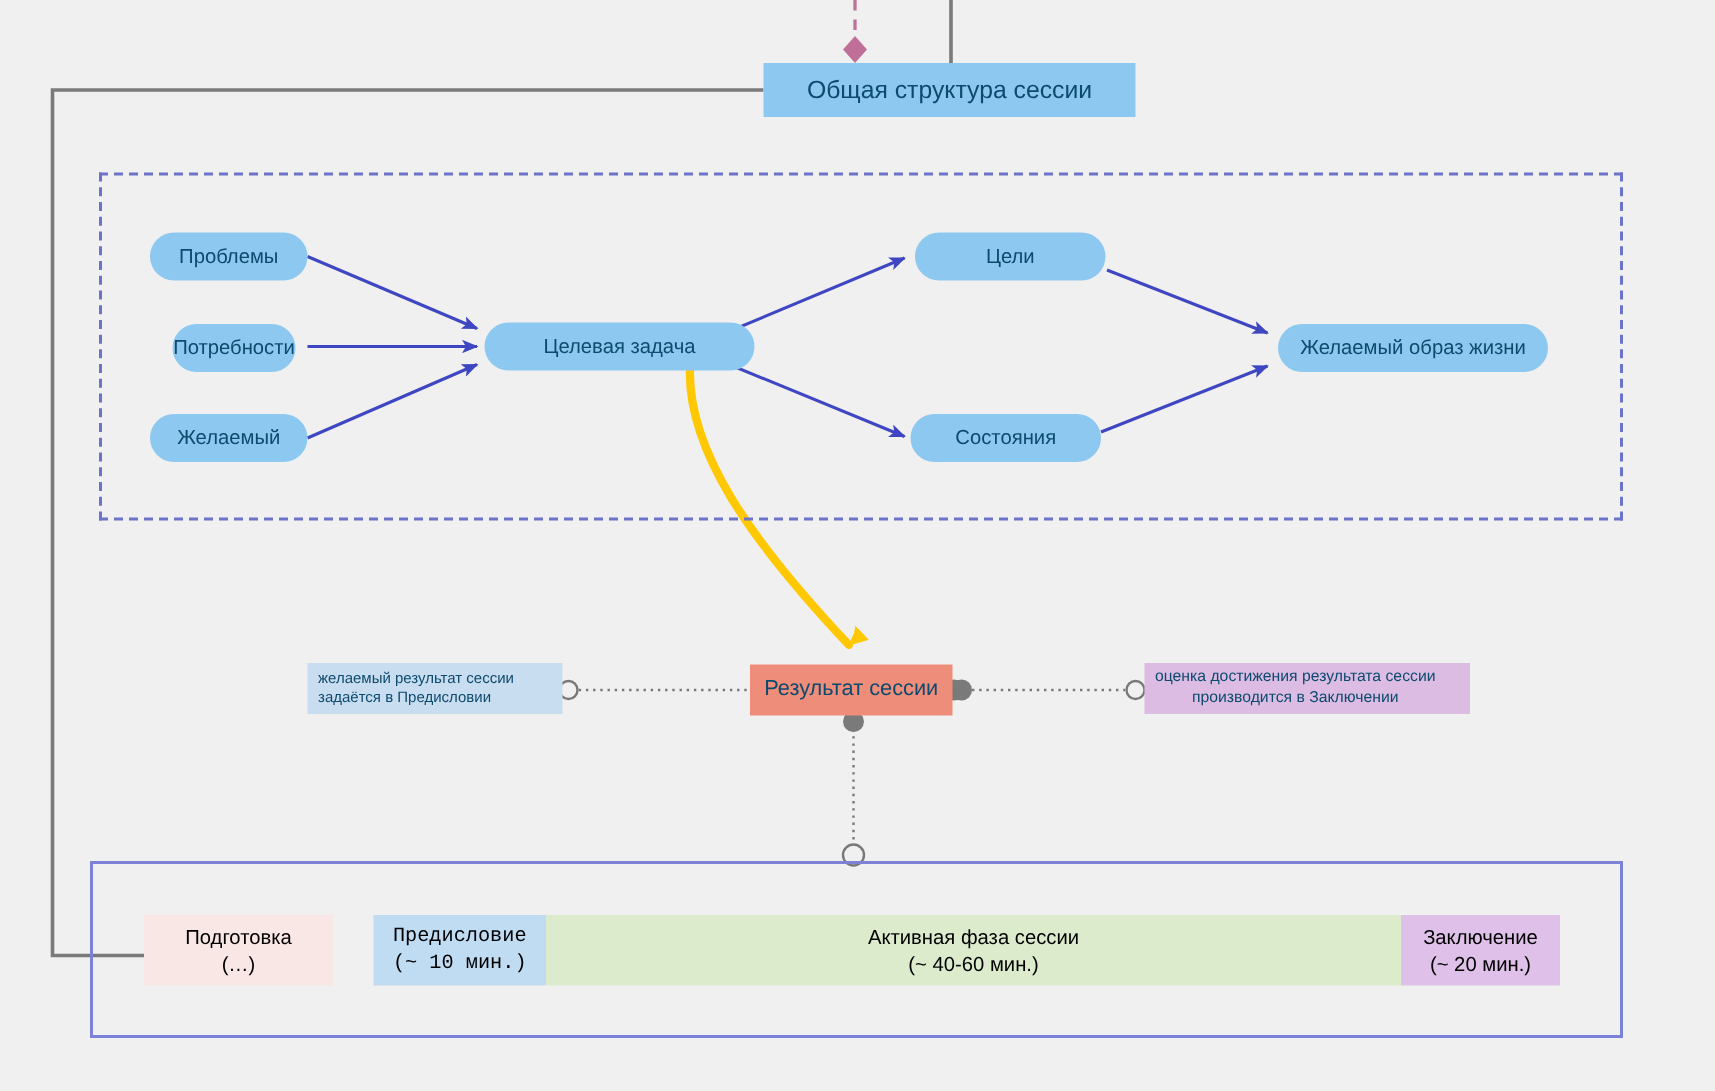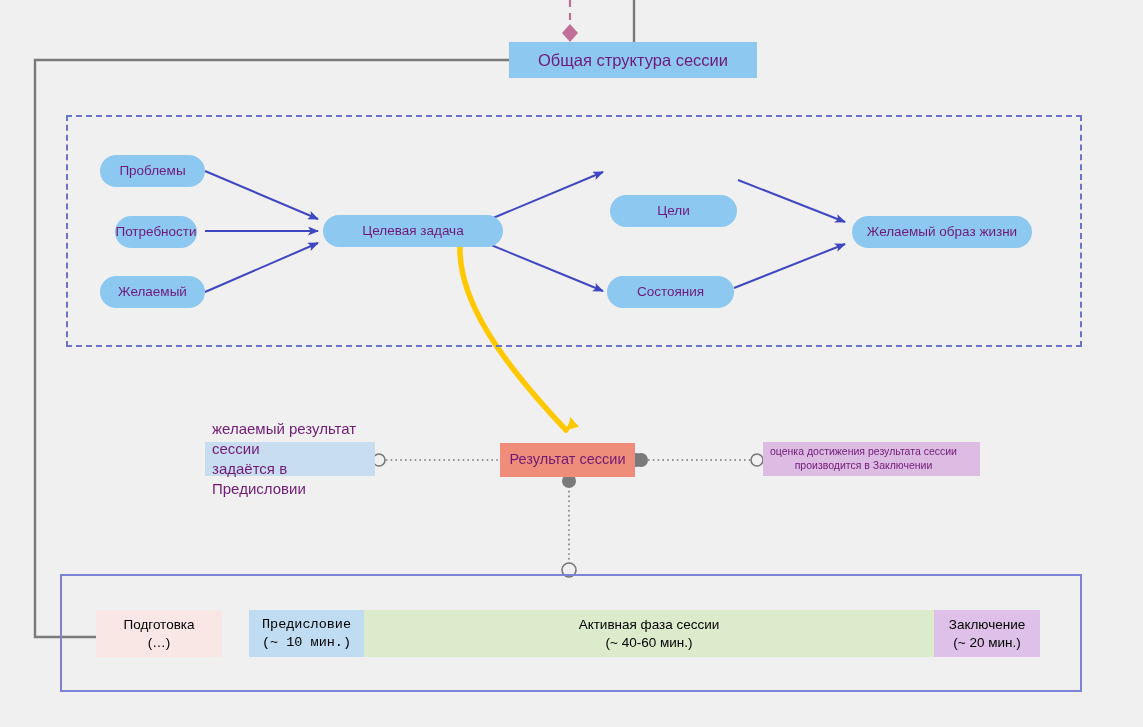--- a/index.html
+++ b/index.html
@@ -27,40 +27,40 @@
     height: 727px;
     pointer-events: none;
   }
   .node {
     position: absolute;
     box-sizing: border-box;
     display: flex;
     align-items: center;
     justify-content: center;
     text-align: center;
-    color: #701a75;
+    color: #0c4a6e;
     line-height: 1.22;
     white-space: pre-line;
   }
   .node-blue {
     background: #8DC8F0;
     font-size: 13.5px;
     border-radius: 16px;
   }
   .node-title {
     background: #8DC8F0;
     font-size: 16.5px;
   }
   .node-salmon {
     background: #EE8D7A;
     font-size: 14.5px;
   }
   .node-note-blue {
     background: #C9DDF0;
-    font-size: 15px;
+    font-size: 10px;
     text-align: left;
     justify-content: flex-start;
     padding-left: 7px;
     line-height: 1.32;
   }
   .node-note-purple {
     background: #DCBCE3;
     font-size: 10.5px;
     text-align: center;
     justify-content: flex-start;
@@ -186,21 +186,21 @@
   </div>
 
   <div class="node node-blue" style="left:100px; top:276px; width:105px; height:32px;">
     <span>Желаемый</span>
   </div>
 
   <div class="node node-blue" style="left:323px; top:215px; width:180px; height:32px;">
     <span>Целевая задача</span>
   </div>
 
-  <div class="node node-blue" style="left:610px; top:155px; width:127px; height:32px;margin-top:40px;">
+  <div class="node node-blue" style="left:610px; top:155px; width:127px; height:32px;">
     <span>Цели</span>
   </div>
 
   <div class="node node-blue" style="left:607px; top:276px; width:127px; height:32px;">
     <span>Состояния</span>
   </div>
 
   <div class="node node-blue" style="left:852px; top:216px; width:180px; height:32px;">
     <span>Желаемый образ жизни</span>
   </div>

